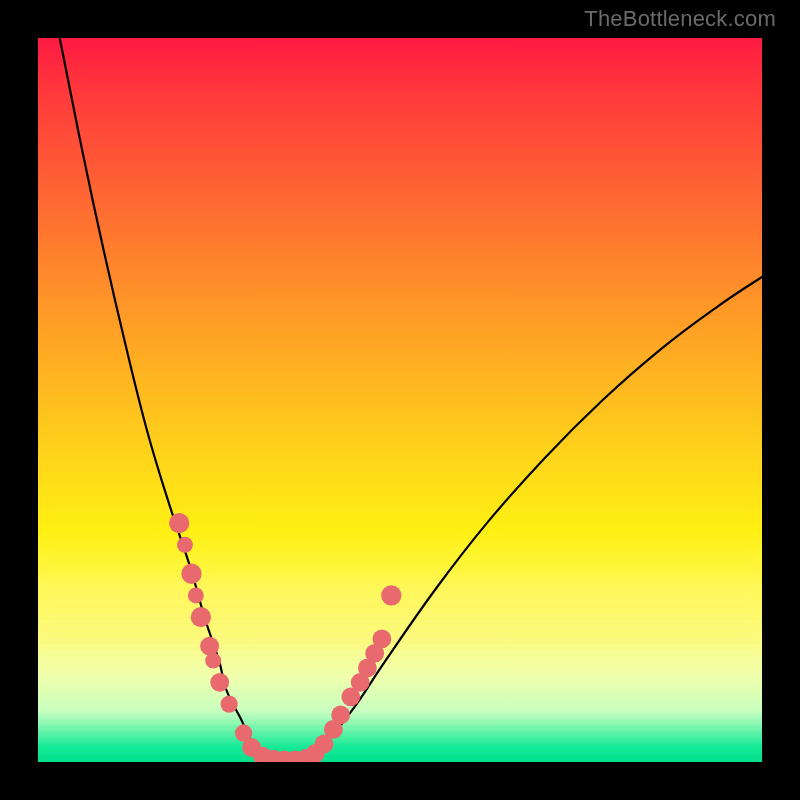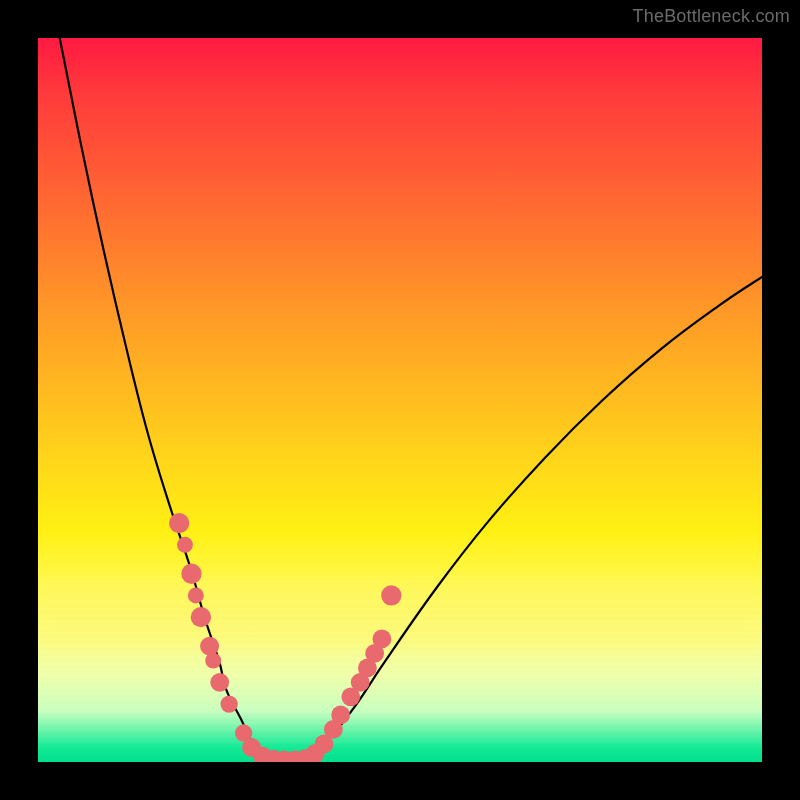--- a/index.html
+++ b/index.html
@@ -61,23 +61,23 @@
     left: 0; right: 0;
     top: 540px;
     height: 70px;
     background: #fff56a;
     opacity: 0.35;
     filter: blur(6px);
   }
   .watermark {
     position: absolute;
     top: 6px;
-    right: 10px;
+    right: 24px;
     color: #6a6a6a;
-    font-size: 18px;
+    font-size: 22px;
     font-weight: 500;
     letter-spacing: 0.2px;
     user-select: none;
   }
   svg.plot {
     position: absolute;
     inset: 0;
   }
 </style>
 </head>

